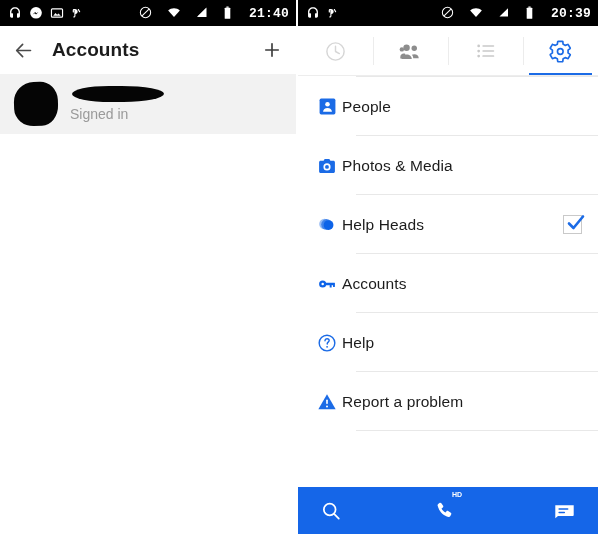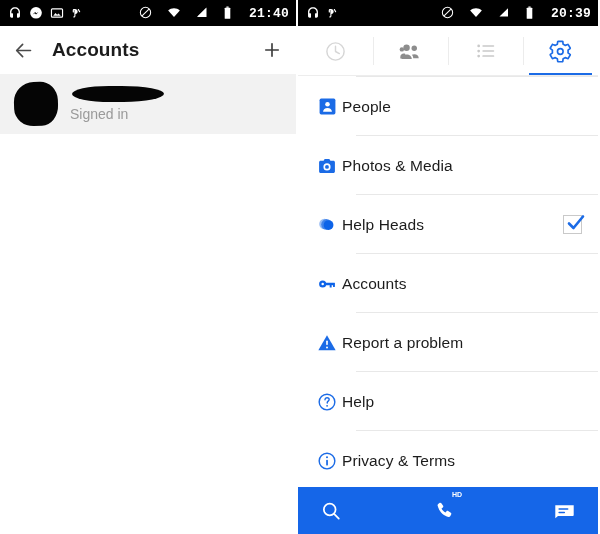--- a/index.html
+++ b/index.html
@@ -313,51 +313,41 @@
             <rect x="19.2" y="13.2" width="2.3" height="2.3" rx=".4"></rect>
           </svg>
         </span>
         <span class="setting-label">Accounts</span>
         <div class="divider"></div>
       </div>
 
       <div class="setting-row">
         <span class="setting-icon">
           <svg width="20" height="20" viewBox="0 0 24 24">
+            <circle cx="12" cy="12" r="9.4" fill="none" stroke="#1b6be6" stroke-width="1.7"></circle>
+            <path d="M9.6 9.3c0-1.4 1.1-2.4 2.5-2.4 1.4 0 2.5.9 2.5 2.2 0 1.9-2.3 1.9-2.3 3.6v.6" fill="none" stroke="#1b6be6" stroke-width="1.7" stroke-linecap="round"></path>
+            <circle cx="12.1" cy="16.6" r="1.1" fill="#1b6be6"></circle>
+          </svg>
+        </span>
+        <span class="setting-label">Help</span>
+        <div class="divider"></div>
+      </div>
+
+      <div class="setting-row">
+        <span class="setting-icon">
+          <svg width="20" height="20" viewBox="0 0 24 24">
             <path d="M12 2.8L22.4 20.8H1.6z" fill="#1b6be6"></path>
             <rect x="11" y="9" width="2" height="5.6" rx="1" fill="#fff"></rect>
             <circle cx="12" cy="17.3" r="1.2" fill="#fff"></circle>
           </svg>
         </span>
         <span class="setting-label">Report a problem</span>
         <div class="divider"></div>
       </div>
 
-      <div class="setting-row">
-        <span class="setting-icon">
-          <svg width="20" height="20" viewBox="0 0 24 24">
-            <circle cx="12" cy="12" r="9.4" fill="none" stroke="#1b6be6" stroke-width="1.7"></circle>
-            <path d="M9.6 9.3c0-1.4 1.1-2.4 2.5-2.4 1.4 0 2.5.9 2.5 2.2 0 1.9-2.3 1.9-2.3 3.6v.6" fill="none" stroke="#1b6be6" stroke-width="1.7" stroke-linecap="round"></path>
-            <circle cx="12.1" cy="16.6" r="1.1" fill="#1b6be6"></circle>
-          </svg>
-        </span>
-        <span class="setting-label">Help</span>
-        <div class="divider"></div>
-      </div>
-
-      <div class="setting-row">
-        <span class="setting-icon">
-          <svg width="20" height="20" viewBox="0 0 24 24">
-            <circle cx="12" cy="12" r="9.4" fill="none" stroke="#1b6be6" stroke-width="1.7"></circle>
-            <circle cx="12" cy="7.6" r="1.2" fill="#1b6be6"></circle>
-            <rect x="11" y="10.4" width="2.1" height="7" rx="1" fill="#1b6be6"></rect>
-          </svg>
-        </span>
-        <span class="setting-label">Privacy &amp; Terms</span>
-      </div>
 
     </div>
 
     <div class="bottombar">
       <div class="bb-item left">
         <svg width="22" height="22" viewBox="0 0 24 24" fill="none" stroke="#ffffff" stroke-width="1.9" stroke-linecap="round">
           <circle cx="10.6" cy="10.3" r="6.4"></circle>
           <line x1="15.4" y1="15.2" x2="20.5" y2="20.4"></line>
         </svg>
       </div>

